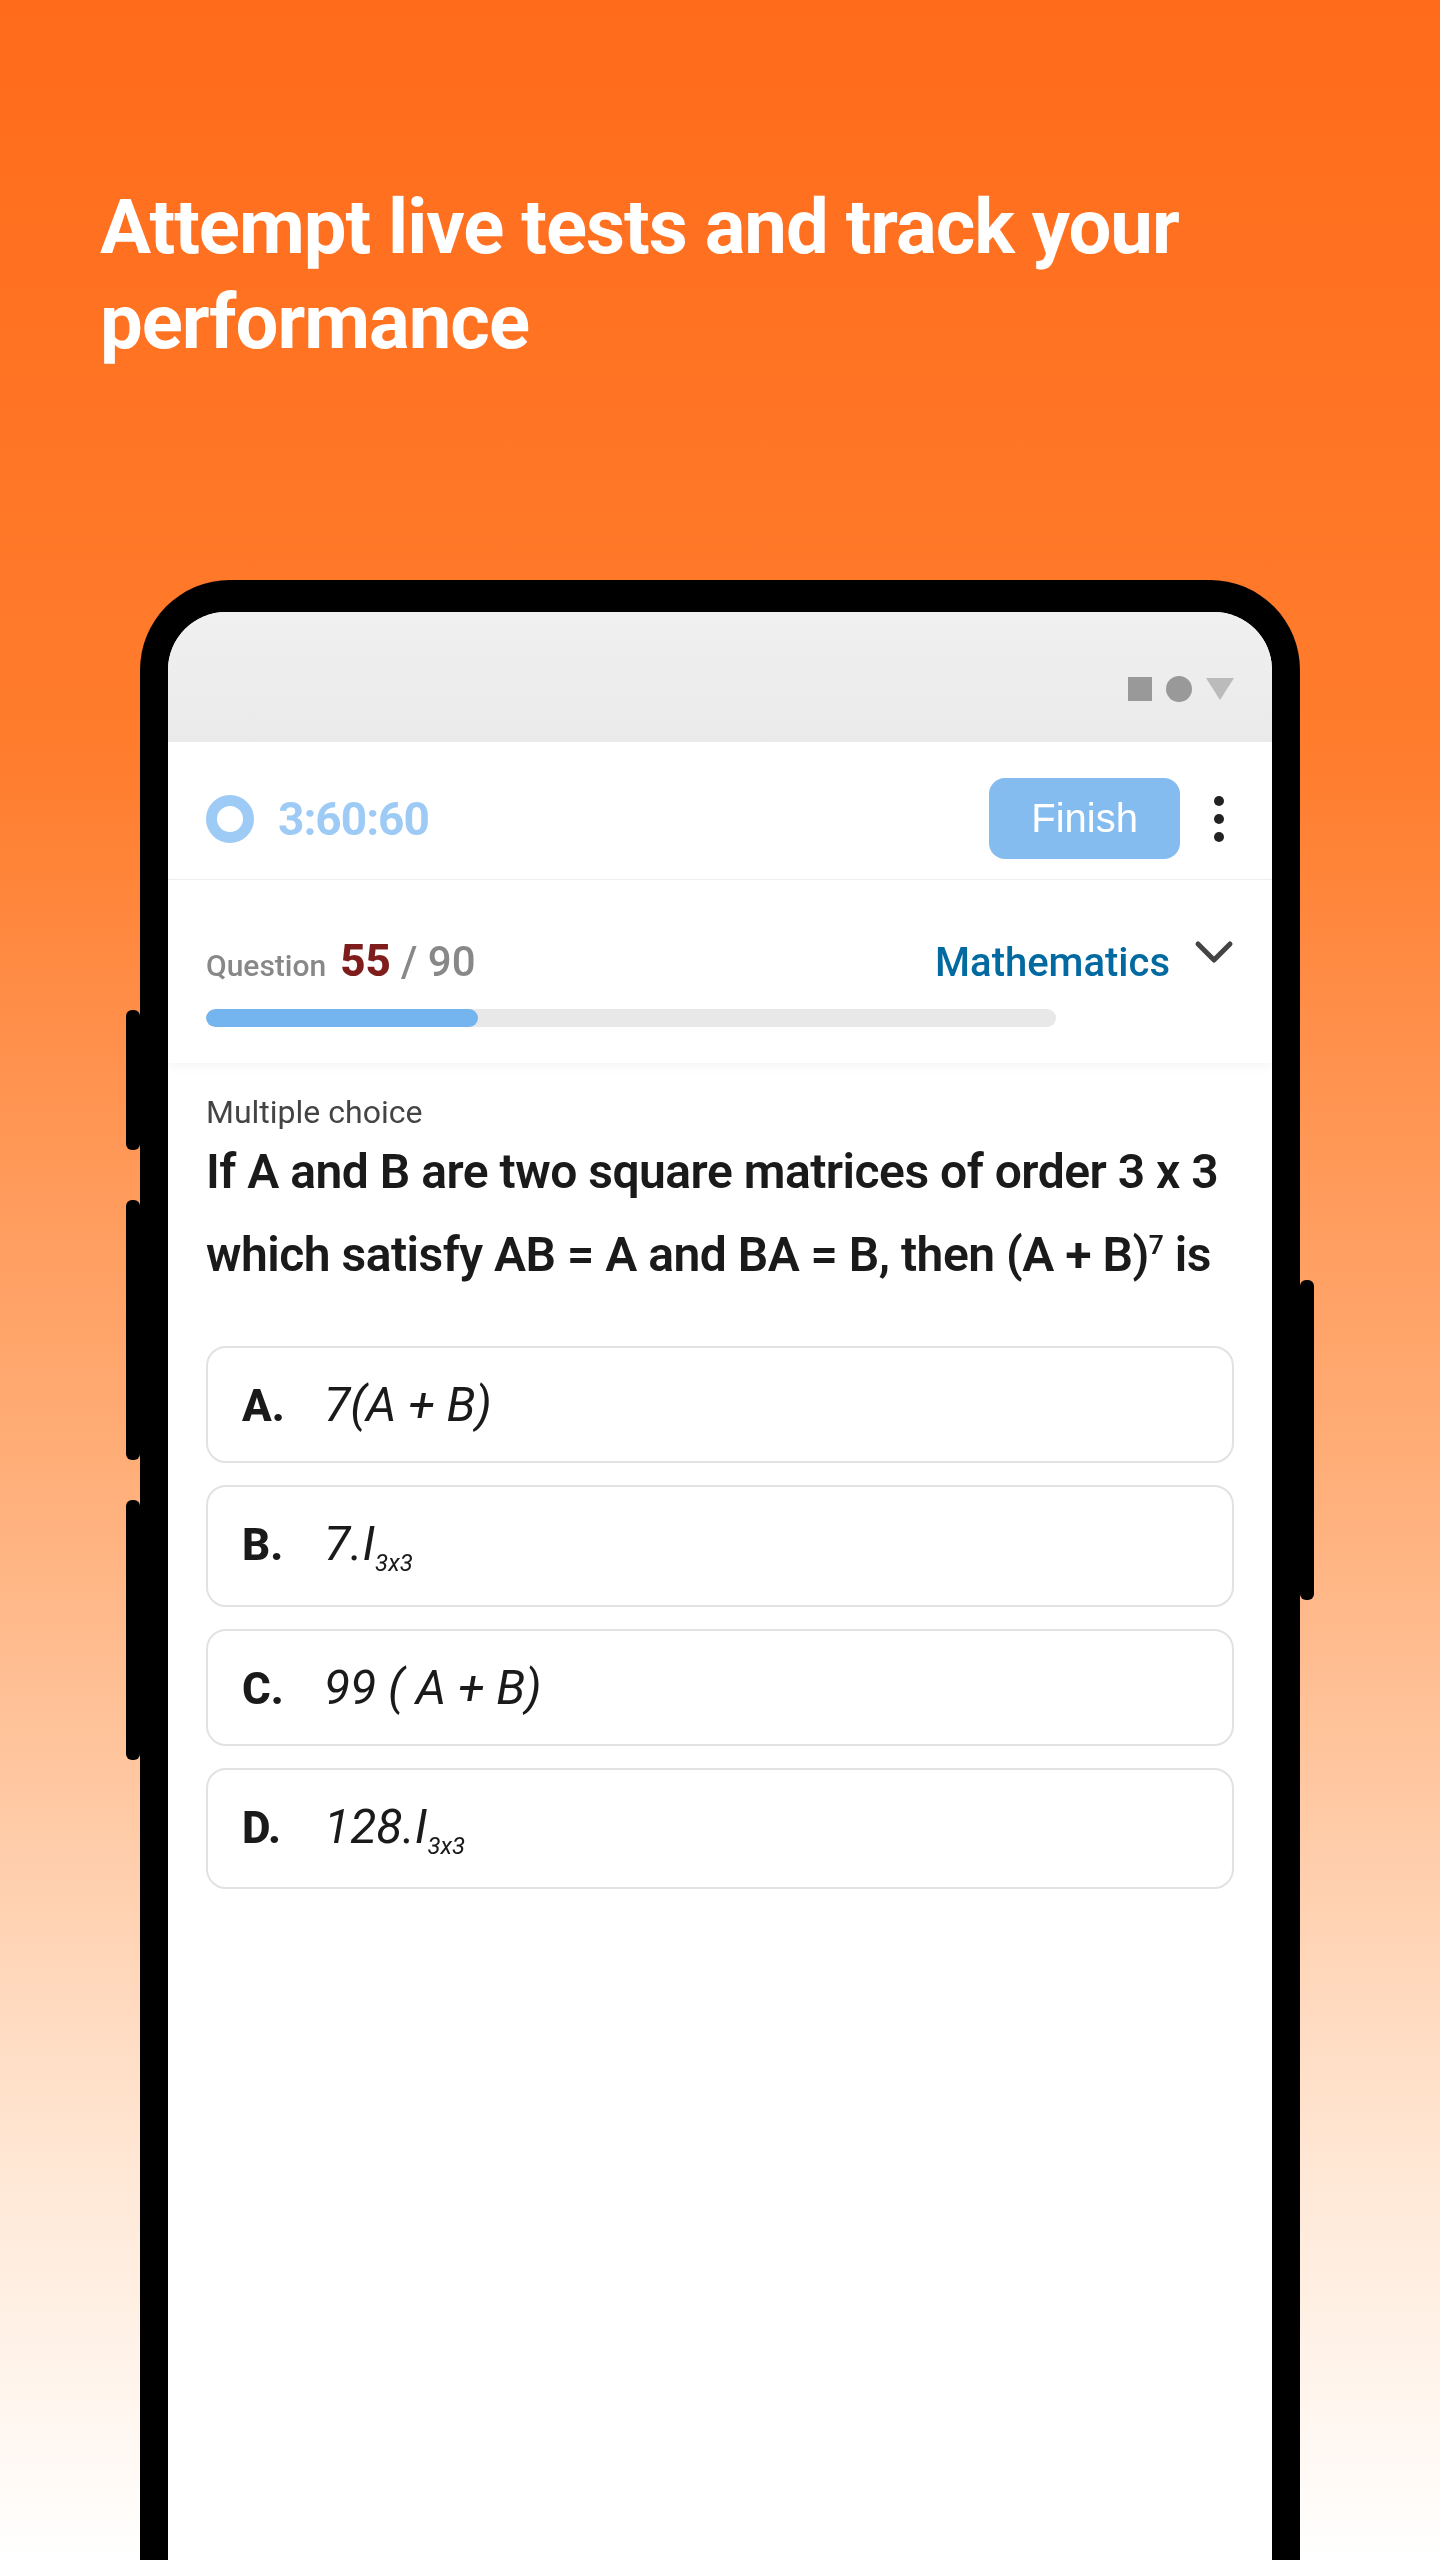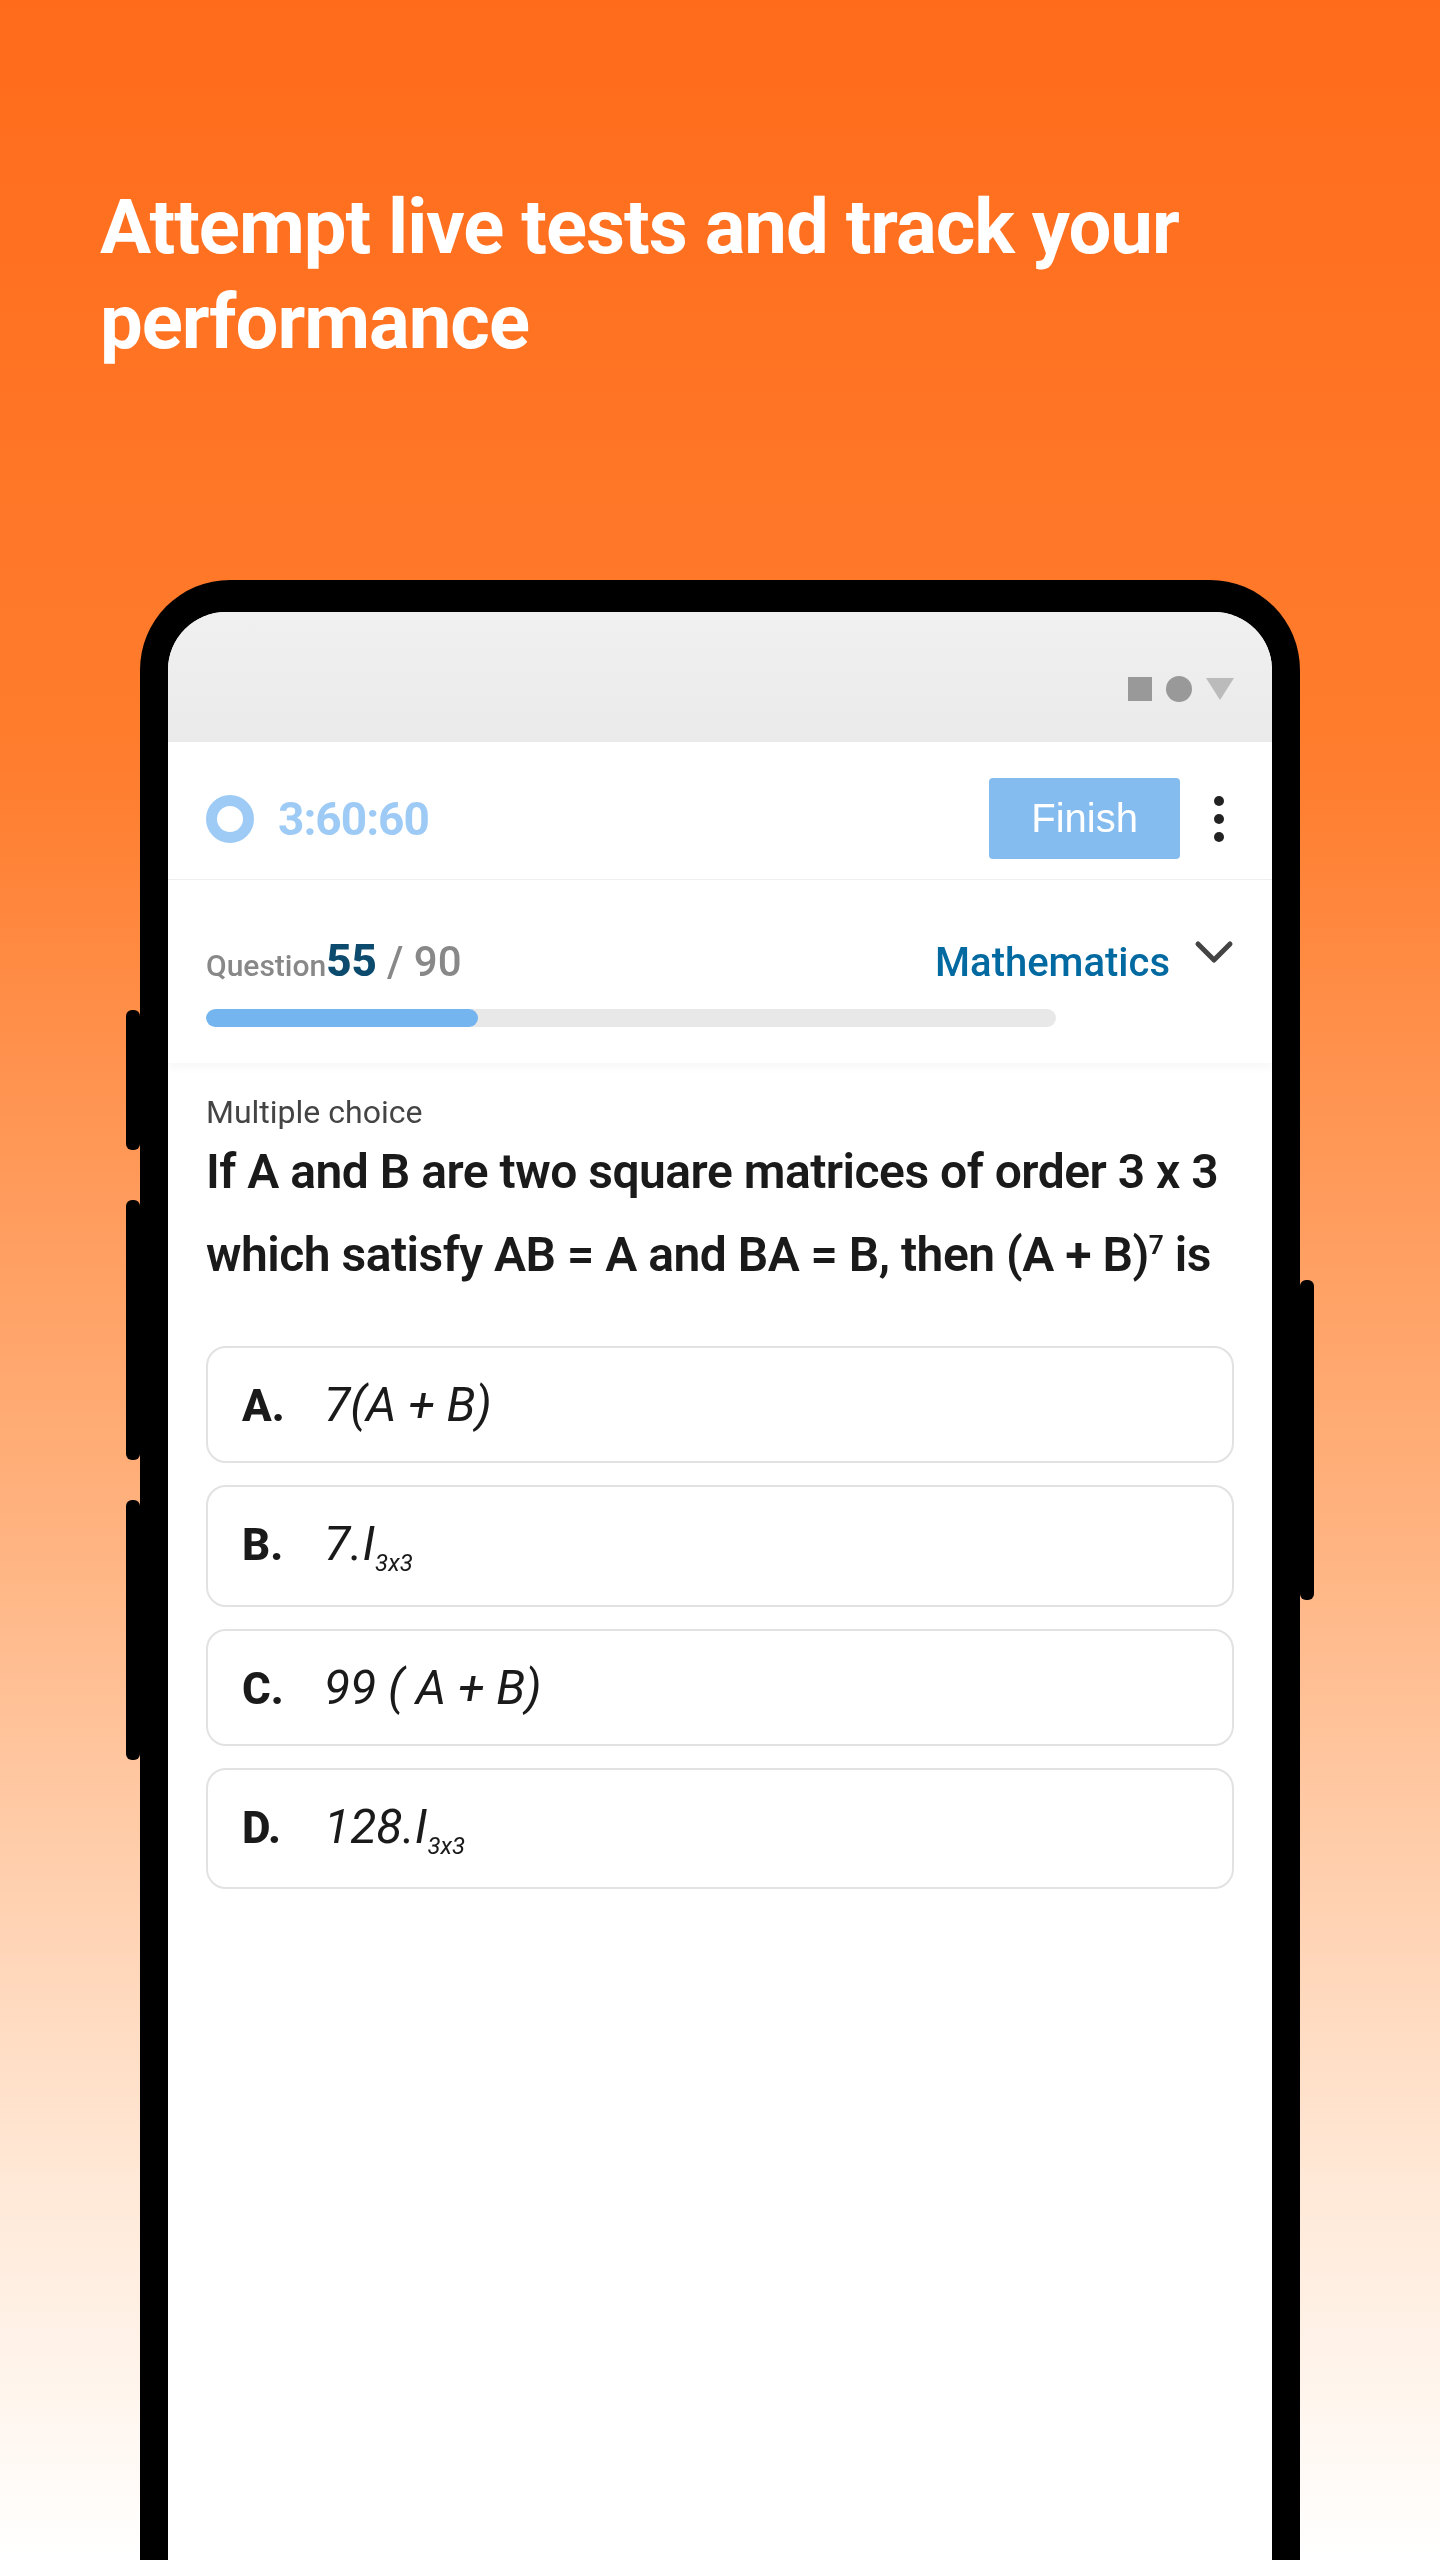--- a/index.html
+++ b/index.html
@@ -101,41 +101,41 @@
   flex:1;
   letter-spacing:-1px;
 }
 .finish-btn {
   background:#85bcf0;
   color:#fff;
   border:none;
   font-size:40px;
   font-weight:500;
   padding:18px 42px;
-  border-radius:4px;
+  border-radius:16px;
   cursor:pointer;
   text-align:right;
 }
 .kebab {
   display:flex; flex-direction:column; gap:8px;
   padding:0 10px;
 }
 .kebab span { width:10px; height:10px; background:#222; border-radius:50%; }
 .progress-section {
   padding:32px 38px 36px;
   box-shadow:0 4px 10px rgba(0,0,0,0.04);
   position:relative;
   text-align:right;
 }
 .progress-top {
   display:flex; align-items:baseline;
   margin-bottom:22px;
 }
 .q-label { color:#888; font-size:30px; font-weight:500; }
-.q-current { color:#0c4a6e; font-size:44px; font-weight:800; }
+.q-current { color:#7f1d1d; font-size:44px; font-weight:800; margin-left:14px; }
 .q-total { color:#888; font-size:42px; font-weight:500; margin-left:10px;margin-top:25px; }
 .subject {
   color:#0369a1; font-size:40px; font-weight:500;
   margin-left:auto; margin-right:64px;
 }
 .chevron {
   position:absolute; right:38px; top:60px;
 }
 .chevron svg { display:block; }
 .progress-bar {

